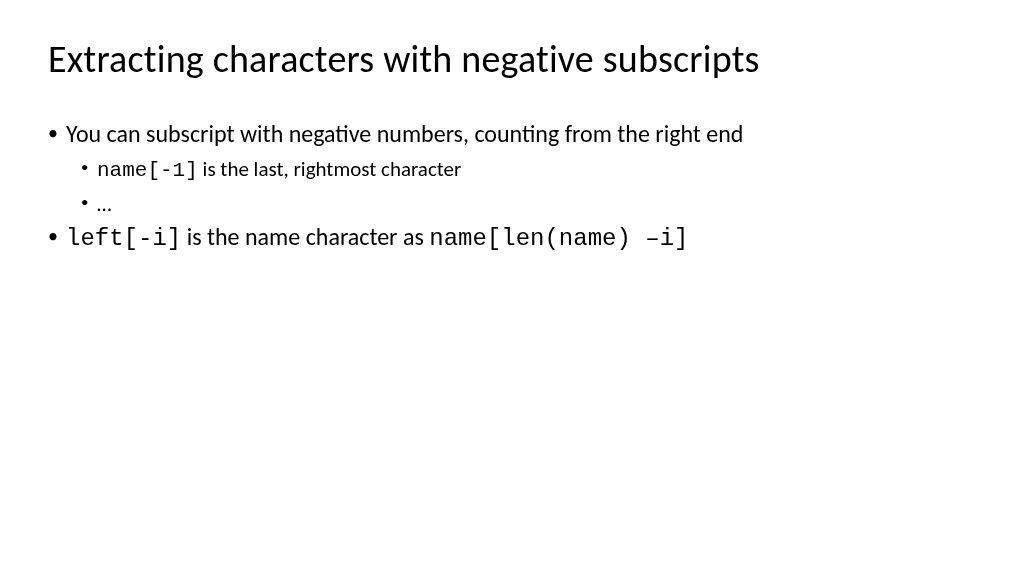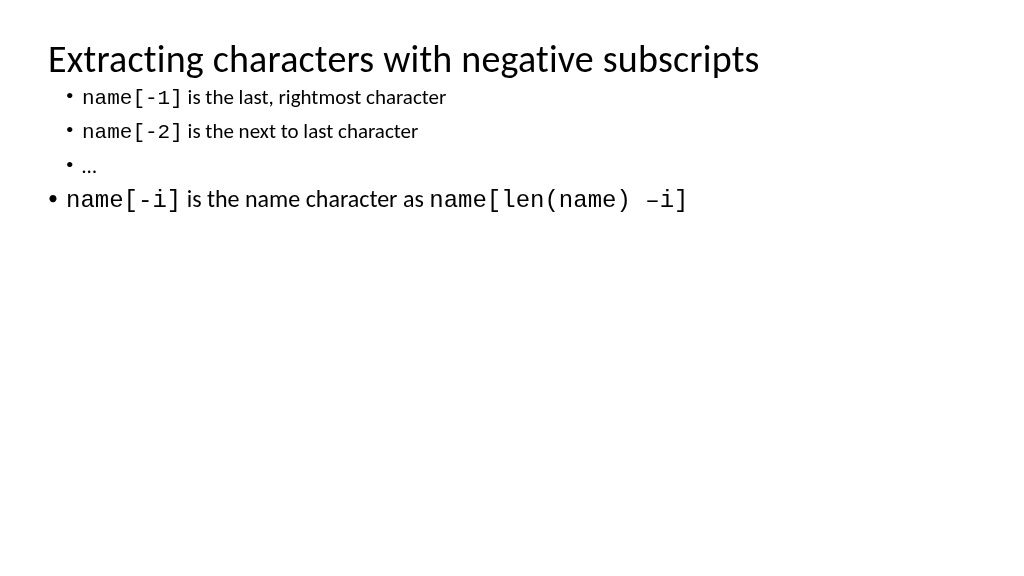--- a/index.html
+++ b/index.html
@@ -7,20 +7,21 @@
       width: 1024px;
       height: 576px;
       background: #fff;
       font-family: Calibri, "Segoe UI", Arial, sans-serif;
       color: #000;
       padding: 36px 48px;
     }
     h1 {
       font-size: 38px;
       font-weight: 400;
+      margin-bottom: 36px;
       letter-spacing: 0.2px;
     }
     ul {
       list-style: none;
     }
     li {
       position: relative;
     }
     .bullet::before {
       content: "•";
@@ -32,44 +33,44 @@
       margin-left: 18px;
       margin-bottom: 4px;
       line-height: 1.35;
     }
     .level1.bullet::before {
       font-size: 20px;
       top: 2px;
     }
     .level2 {
       font-size: 21px;
-      margin-left: 34px;
+      margin-left: 49px;
       margin-bottom: 2px;
       line-height: 1.45;
     }
     .level2.bullet::before {
       font-size: 15px;
       top: 3px;
       left: -16px;
     }
     .mono {
       font-family: "Courier New", Courier, monospace;
     }
   </style>
 </head>
 <body>
 
 <h1>Extracting characters with negative subscripts</h1>
 
 <ul>
+  <li class="level1 bullet">
+    <span>You can subscript with negative numbers, counting from the right end</span>
+  </li>
   <li class="level2 bullet">
     <span class="mono">name[-1]</span><span> is the last, rightmost character</span>
-  </li>
-  <li class="level2 bullet">
-    <span class="mono">name[-2]</span><span> is the next to last character</span>
   </li>
   <li class="level2 bullet">
     <span>…</span>
   </li>
   <li class="level1 bullet">
-    <span class="mono">name[-i]</span><span>  is the name character as </span><span class="mono">name[len(name) –i]</span>
+    <span class="mono">left[-i]</span><span>  is the name character as </span><span class="mono">name[len(name) –i]</span>
   </li>
 </ul>
 
 </body></html>

